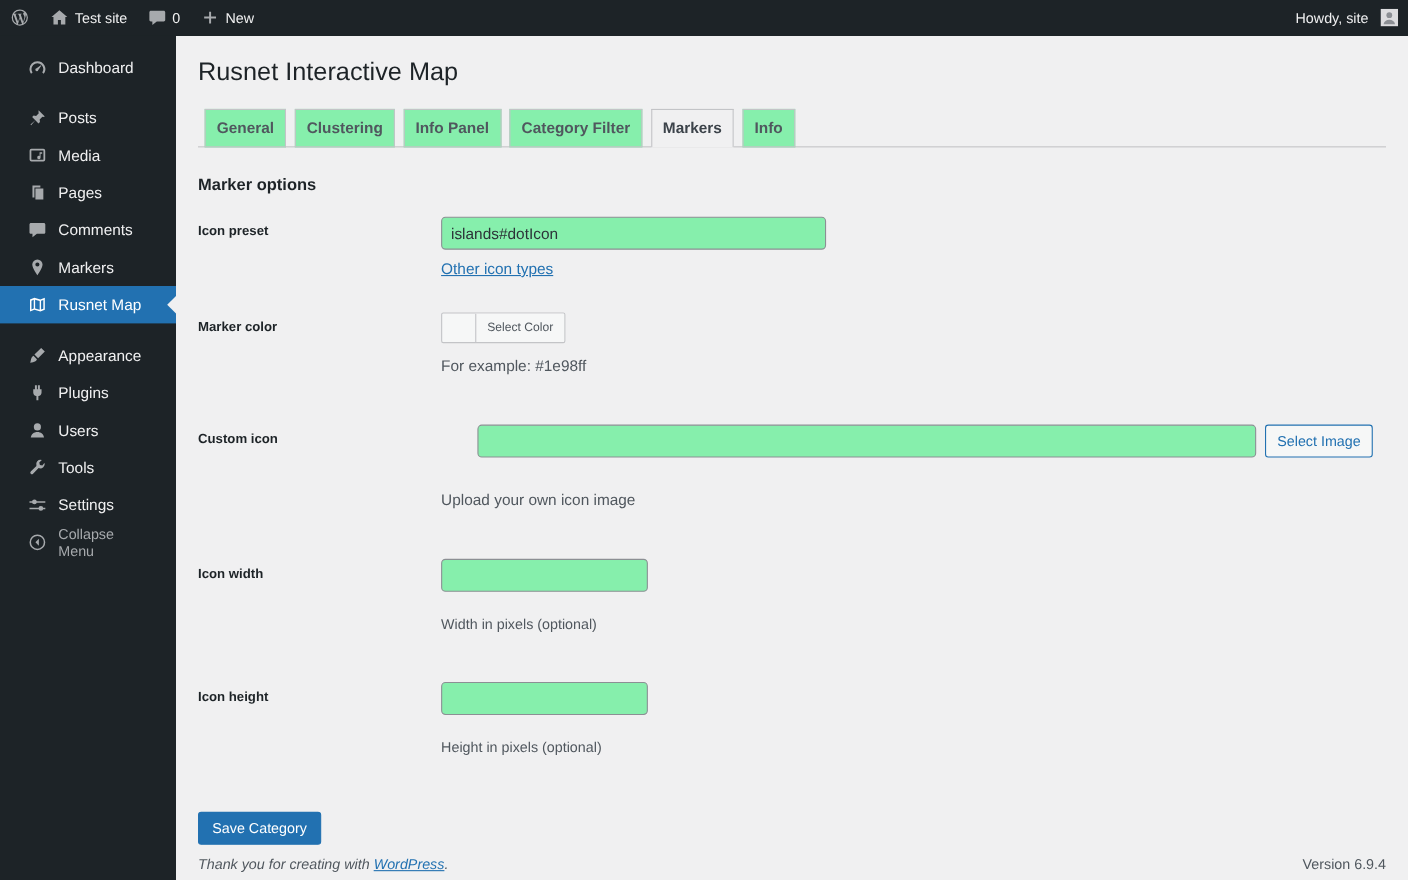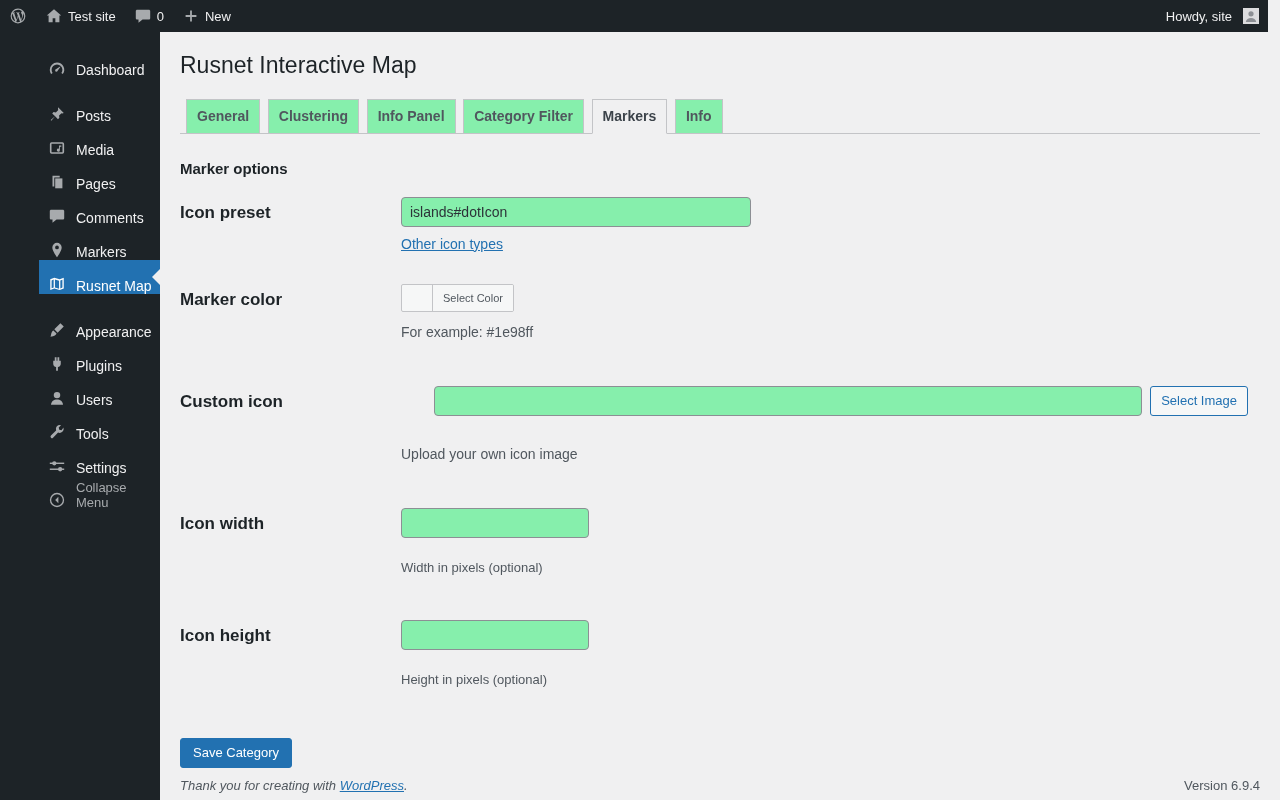--- a/index.html
+++ b/index.html
@@ -7,43 +7,43 @@
   body {
     font-family: "Liberation Sans", sans-serif;
     background: #f0f0f1;
     color: #3c434a;
     font-size: 13px;
   }
   a { text-decoration: none; }
 
   
   #adminbar {
-    position: fixed; top: 0; left: 0; right: 12px; height: 32px;
+    position: fixed; top: 0; left: 0; right: 0; height: 32px;
     background: #1d2327; color: #f0f0f1;
     display: flex; align-items: stretch; z-index: 100;
     font-size: 13px;
   }
   .ab-item {
     display: flex; align-items: center; gap: 5px;
     padding: 0 9px; color: #f0f0f1; cursor: pointer;
   }
   .ab-item svg { width: 18px; height: 18px; fill: #a7aaad; display: block; }
   .ab-spacer { flex: 1; }
   .ab-right { display: flex; align-items: center; }
   .avatar { width: 16px; height: 16px; display: inline-block; margin-left: 6px; }
   .avatar svg { width: 16px; height: 16px; display: block; }
 
   
   #adminmenu {
     position: fixed; top: 32px; left: 0; bottom: 0; width: 160px;
     background: #1d2327; padding-top: 12px; z-index: 50;
   }
   .menu-item {
-    display: flex; align-items: flex-end; height: 34px; padding: 0 8px;
-    color: #f0f0f1; font-size: 14px; cursor: pointer; position: relative; margin-left: 39px;
+    display: flex; align-items: center; height: 34px; padding: 0 24px;
+    color: #f0f0f1; font-size: 14px; cursor: pointer; position: relative;
   }
   .menu-item .micon {
     width: 20px; height: 20px; margin-right: 9px; flex: none;
     color: #a7aaad; display: flex; align-items: center; justify-content: center;
   }
   .menu-item .micon svg { width: 18px; height: 18px; fill: currentColor; stroke: none; display: block; }
   .menu-item .micon svg .st { fill: none; stroke: currentColor; }
   .menu-item.active { background: #2271b1; color: #fff; }
   .menu-item.active .micon { color: #fff; }
   .menu-item.active::after {
@@ -70,21 +70,21 @@
     background: #86efac; border: 1px solid #c3c4c7; color: #50575e; cursor: pointer;
   }
   .nav-tab.active { background: #f0f0f1; border-bottom-color: #f0f0f1; color: #3c434a; }
 
   h2.section-heading { font-size: 15px; font-weight: bold; color: #1d2327; margin: 26px 0 2px; }
 
   .form-table { margin-top: 4px; }
   .form-row { display: flex; padding: 16px 0; }
   .form-row .th {
     flex: 0 0 221px; width: 221px; padding-top: 6px;
-    font-size: 17px; font-weight: bold; color: #1d2327;
+    font-size: 12px; font-weight: bold; color: #1d2327;
   }
   .form-row .td { flex: 1; font-size: 14px; color: #3c434a; padding-right: 12px; }
 
   input[type="text"] {
     height: 30px; padding: 0 8px; font-size: 14px; color: #2c3338;
     background: #86efac; border: 1px solid #8c8f94; border-radius: 4px;
     font-family: inherit; outline: none;
   }
   .regular-text { width: 350px; }
   .small-text { width: 188px; height: 29px; }

